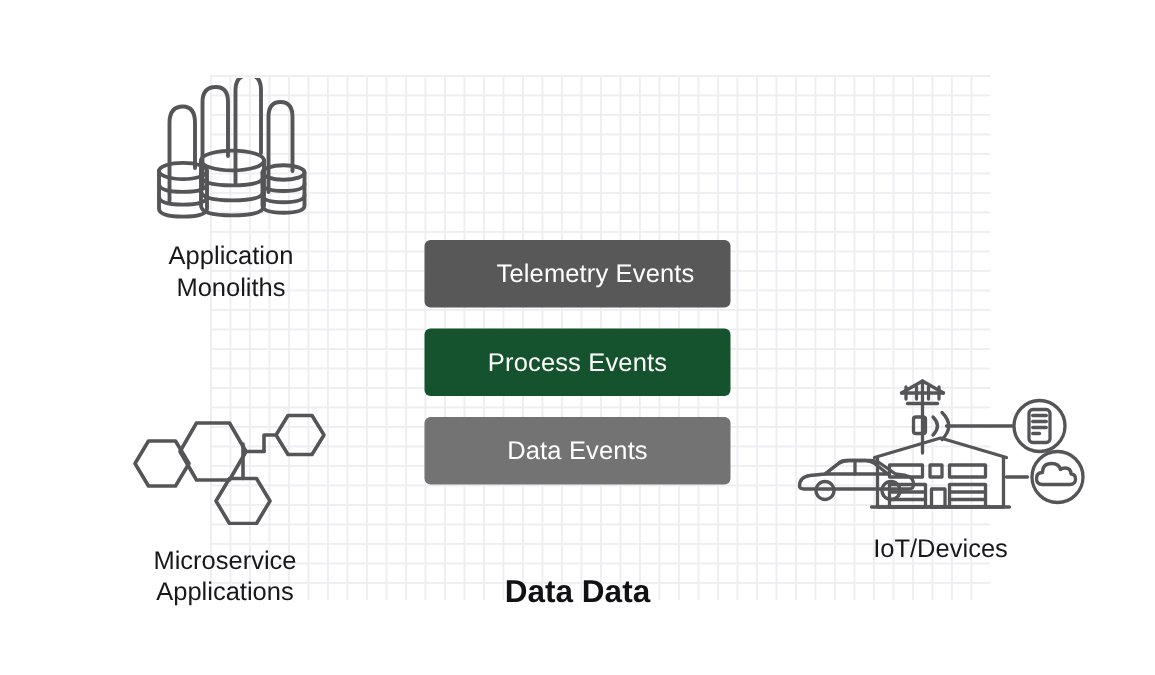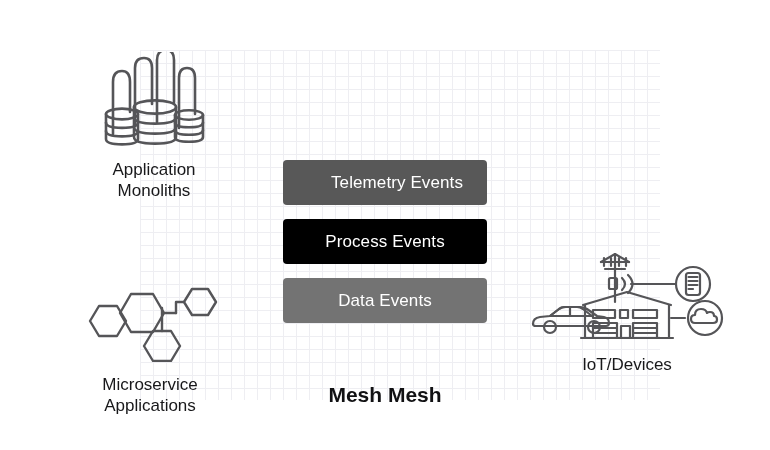--- a/index.html
+++ b/index.html
@@ -75,21 +75,21 @@
     top: 383px;
     width: 204px;
     text-align: center;
     font-size: 21px;
     font-weight: bold;
     color: #111113;
   }
   
   #node-application-monoliths { left: 86px;  top: 52px;  width: 136px; }
   #node-data-analytics        { left: 556px; top: 70px;  width: 160px; }
-  #node-microservices         { left: 76px;  top: 284px; width: 148px; }
+  #node-microservices         { left: 76px;  top: 272px; width: 148px; }
   #node-iot-devices           { left: 524px; top: 252px; width: 206px; }
 </style>
 </head>
 <body>
 
 <div id="diagram">
 
   <div id="grid-bg"></div>
 
   <div class="node" id="node-application-monoliths">
@@ -198,23 +198,23 @@
         <circle cx="67" cy="75" r="6"></circle>
       </svg>
     </span>
     <span class="node-label">IoT/Devices</span>
   </div>
 
   <div id="event-stack">
     <div class="event-bar" style="background: rgb(88, 88, 88); color: rgb(255, 255, 255); padding-left: 24px;">
       <span>Telemetry Events</span>
     </div>
-    <div class="event-bar" style="background: #000000; color: rgb(255, 255, 255);">
+    <div class="event-bar" style="background: #14532d; color: rgb(255, 255, 255);">
       <span>Process Events</span>
     </div>
     <div class="event-bar" style="background: #737373; color: rgb(255, 255, 255);">
       <span>Data Events</span>
     </div>
   </div>
 
-  <div id="mesh-title">Mesh Mesh</div>
+  <div id="mesh-title">Data Data</div>
 
 </div>
 
 </body></html>

